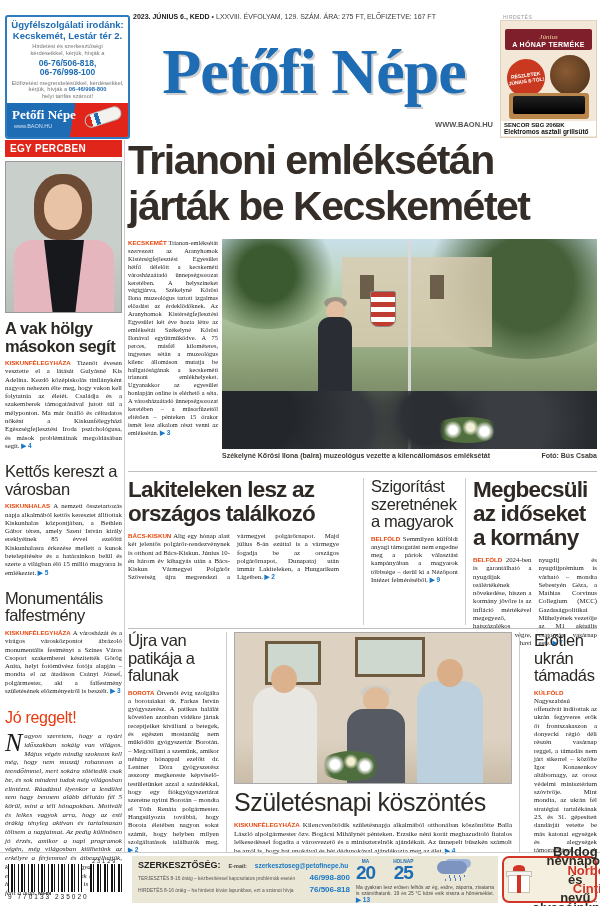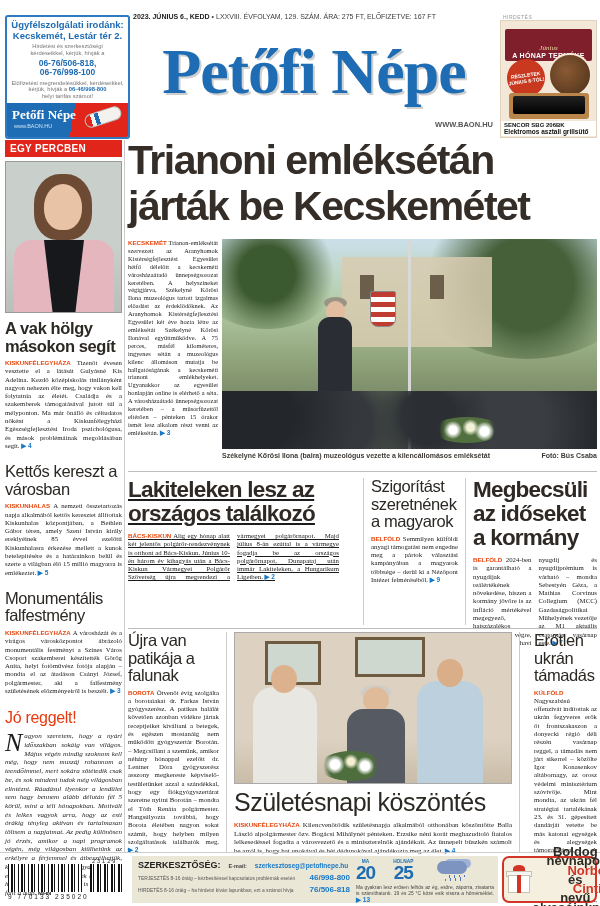--- a/index.html
+++ b/index.html
@@ -28,21 +28,21 @@
   .la-logo-site { position:absolute; left:7px; top:20px; color:#cfe2f4; font-size:5.5px; }
   .la-roll { position:absolute; right:6px; top:7px; width:38px; height:14px; background:#f4f2ee;
              border:1px solid #bbb; border-radius:7px; transform:rotate(-18deg);
              background-image:linear-gradient(90deg,#e2251a 0 6px,#f4f2ee 6px 10px,#1e6cb3 10px 14px,#f4f2ee 14px 100%); }
 
   
   .ra-label { position:absolute; left:503px; top:14px; font-size:5px; color:#999; letter-spacing:.5px; }
   .right-ad { position:absolute; left:500px; top:20px; width:97px; height:118px; background:#f3e8d7;
               border:1px solid #e0d2bc; overflow:hidden; }
   .ra-banner { margin:8px 4px 0 4px; background:#7e1f2b; color:#fff; text-align:center;
-               border-radius:2px; padding:15px 0 2px 0; }
+               border-radius:2px; padding:4px 0 2px 0; }
   .ra-script { font-family:"Liberation Serif", serif; font-style:italic; font-size:7px; color:#f3d9a0; }
   .ra-bannertext { font-size:7px; font-weight:bold; letter-spacing:.3px; }
   .ra-badge { position:absolute; left:6px; top:38px; width:38px; height:38px; border-radius:50%;
               background:#c8391f; color:#fff; font-size:5px; font-weight:bold; text-align:center;
               display:flex; flex-direction:column; justify-content:center; transform:rotate(-8deg); line-height:6px; }
   .ra-foodcircle { position:absolute; right:4px; top:32px; width:44px; height:44px; border-radius:50%;
                    background:radial-gradient(circle at 40% 40%, #8a5a33, #4a2f18); border:2px solid #f3e8d7; }
   .ra-board { position:absolute; left:8px; top:72px; width:80px; height:26px; background:#b9854a; border-radius:3px; }
   .ra-grill { position:absolute; left:4px; top:3px; width:72px; height:18px; background:linear-gradient(180deg,#222,#000); border-radius:2px; }
   .ra-prod { position:absolute; left:0; right:0; bottom:1px; background:rgba(255,255,255,.92); padding:1px 3px; }
@@ -99,21 +99,21 @@
                 background:radial-gradient(circle at 30% 50%, #fff 8%, rgba(0,0,0,0) 18%),
                            radial-gradient(circle at 55% 40%, #f2f2d8 9%, rgba(0,0,0,0) 20%),
                            radial-gradient(circle at 75% 55%, #fff 8%, rgba(0,0,0,0) 18%),
                            radial-gradient(circle, #52703f 60%, rgba(0,0,0,0) 75%); }
   .caption-row { position:absolute; left:222px; top:452px; width:375px; display:flex; justify-content:space-between;
                  font-size:7px; font-weight:bold; color:#3f3a35; }
   .hrule { position:absolute; left:128px; width:469px; height:1px; background:#bdbdbd; }
 
   
   .midband { position:absolute; left:128px; top:478px; width:469px; height:147px; display:flex; }
-  .mid-a { width:236px; padding-right:24px; border-right:1px solid #ccc;text-decoration:underline; }
+  .mid-a { width:236px; padding-right:24px; border-right:1px solid #ccc; }
   .mid-b { width:102px; padding:0 7px; border-right:1px solid #ccc; }
   .mid-c { flex:1; padding-left:7px; }
   .mid-h-bold { font-weight:bold; font-size:22.5px; line-height:24px; letter-spacing:-.8px; color:#2e2925; }
   .mid-h { font-weight:normal; font-size:16.5px; line-height:17.5px; letter-spacing:-.4px; color:#2c2824; }
   .twocol { column-count:2; column-gap:7px; margin-top:6px; }
 
   
   .bottomband { position:absolute; left:128px; top:632px; width:469px; height:220px; display:flex; }
   .bot-l { width:99px; padding-right:7px; border-right:1px solid #ccc; }
   .bot-c { width:292px; padding:0 7px; }

